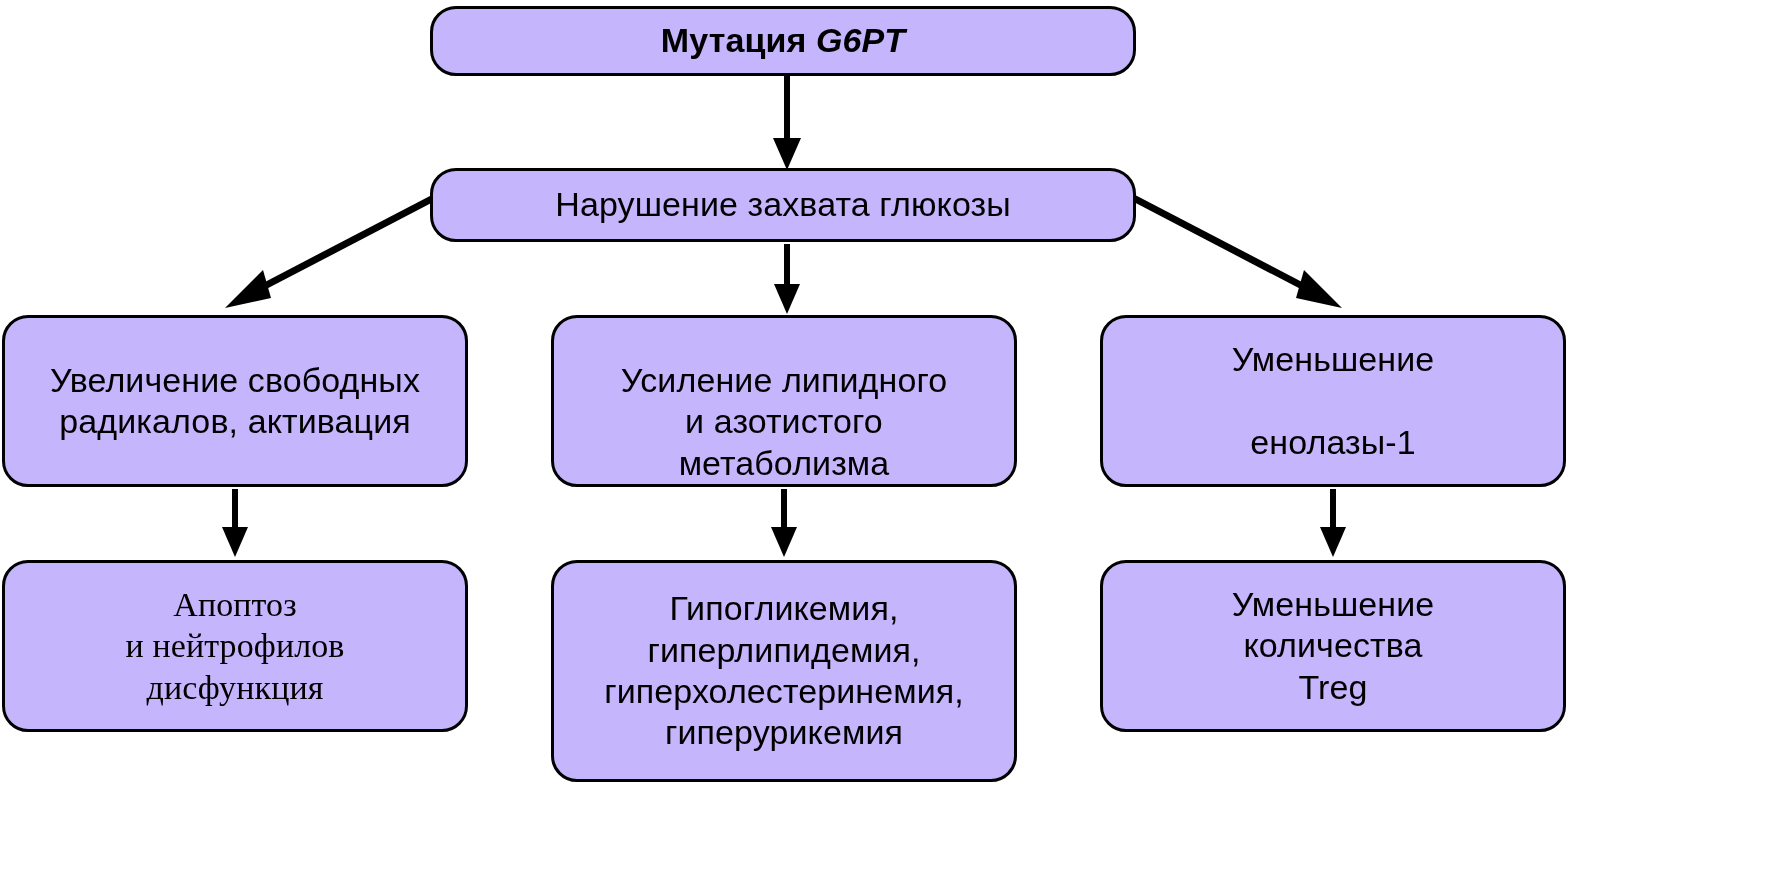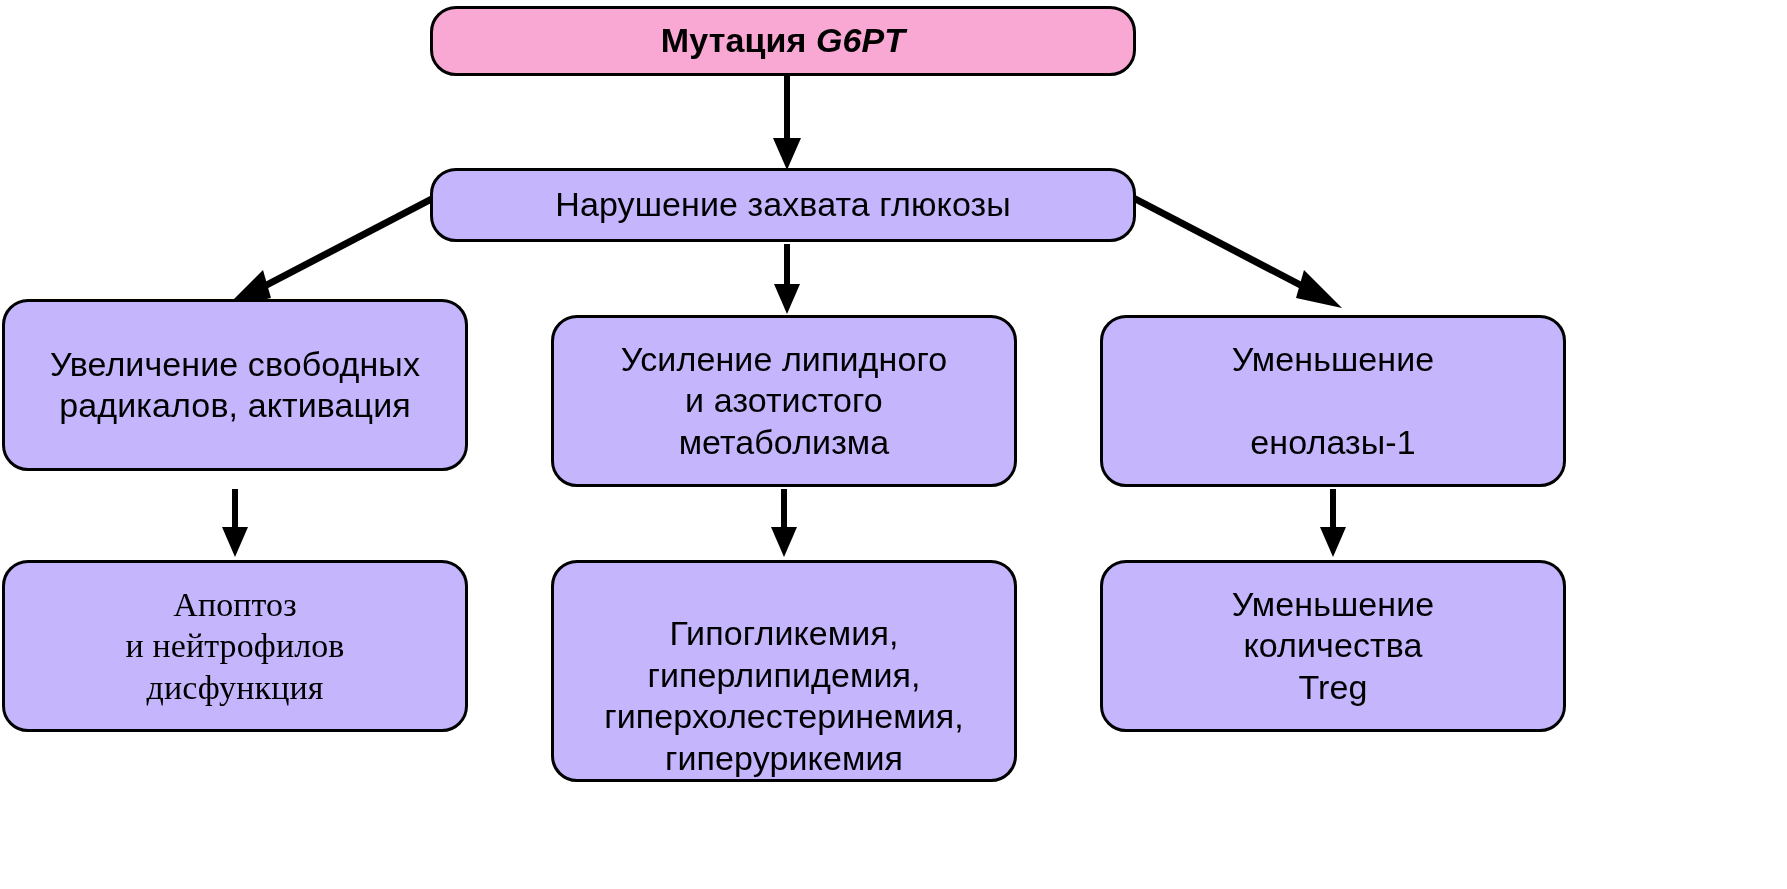--- a/index.html
+++ b/index.html
@@ -21,33 +21,33 @@
     border-radius:26px;
     background:#c4b5fd;
     display:flex;
     align-items:center;
     justify-content:center;
     text-align:center;
     line-height:1.22;
     letter-spacing:.1px;
   }
   .node .txt{display:block;width:100%;padding:0 10px;}
-  .node.gray{background:#f9a8d4;font-weight:bold;}
+  .node.gray{background:#c4b5fd;font-weight:bold;}
   .node.gray .gene{font-style:italic;font-weight:bold;}
 
   
   #n-mutation   { left:430px;  top:6px;    width:706px;  height:70px;  font-size:34px; }
   #n-glucose    { left:430px;  top:168px;  width:706px;  height:74px;  font-size:34px; }
 
-  #n-radicals   { left:2px;    top:299px;  width:466px;  height:172px; font-size:34px; }
-  #n-lipid      { left:551px;  top:315px;  width:466px;  height:172px; font-size:34px; }
+  #n-radicals   { left:2px;    top:315px;  width:466px;  height:172px; font-size:34px; }
+  #n-lipid      { left:551px;  top:315px;  width:466px;  height:172px; font-size:34px;align-items:flex-end; }
   #n-enolase    { left:1100px; top:315px;  width:466px;  height:172px; font-size:34px; }
 
   #n-apoptosis  { left:2px;    top:560px;  width:466px;  height:172px; font-size:34px;font-family:Liberation Serif, serif; }
-  #n-hypogly    { left:551px;  top:560px;  width:466px;  height:222px; font-size:34px;align-items:flex-end; }
+  #n-hypogly    { left:551px;  top:560px;  width:466px;  height:222px; font-size:34px; }
   #n-treg       { left:1100px; top:560px;  width:466px;  height:172px; font-size:34px; }
 
   
   .arrow{position:absolute;}
   .arrow svg{display:block;overflow:visible;}
 </style>
 </head>
 <body>
 
 <div id="canvas">

